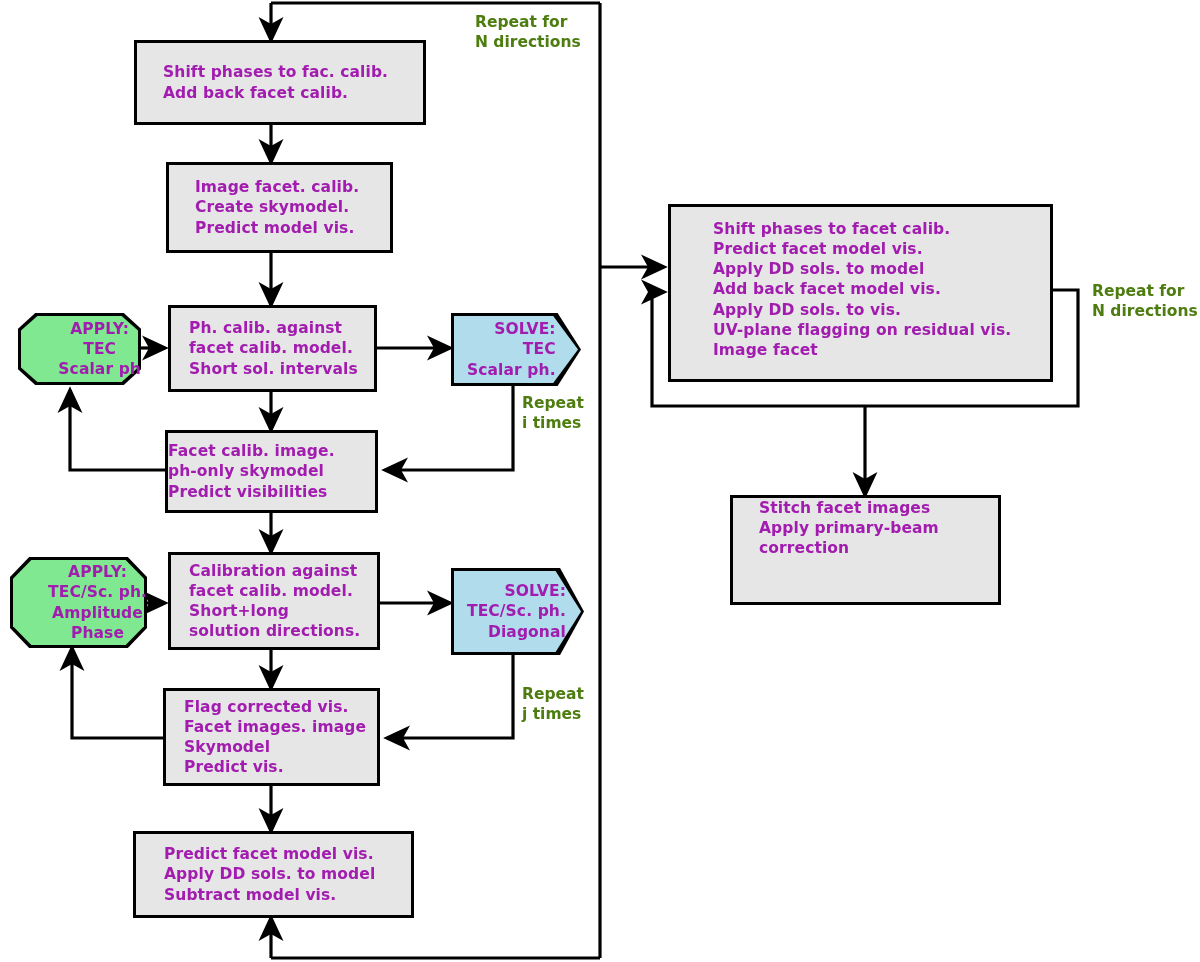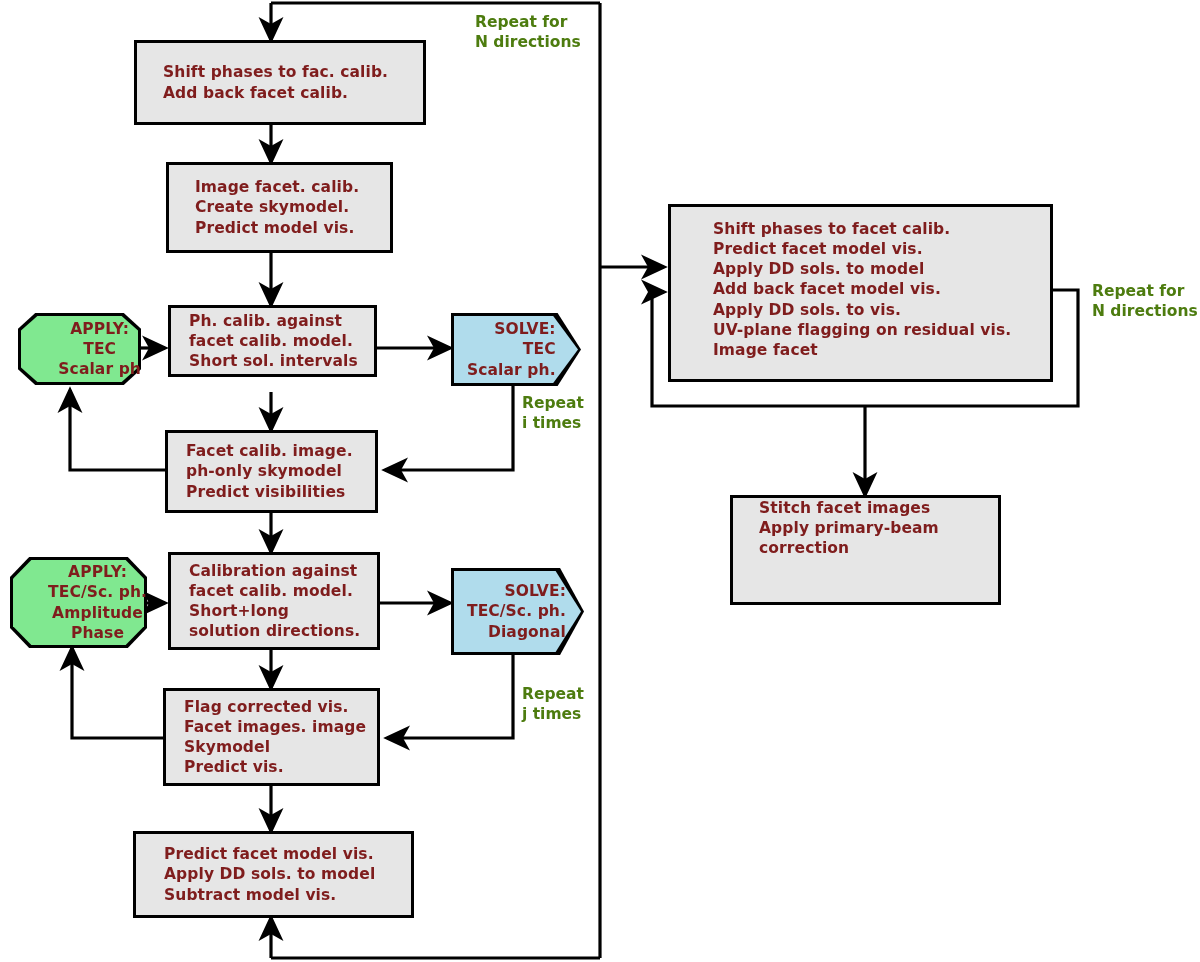--- a/index.html
+++ b/index.html
@@ -4,21 +4,21 @@
 <style>
   html,body{margin:0;padding:0;background:#ffffff;}
   body{width:1200px;height:962px;font-family:"DejaVu Sans","Liberation Sans",sans-serif;}
   #canvas{position:relative;width:1200px;height:962px;overflow:hidden;background:#fff;}
 
   svg.wires{position:absolute;left:0;top:0;width:1200px;height:962px;pointer-events:none;}
 
   .node{position:absolute;box-sizing:border-box;display:flex;align-items:center;}
   .proc{background:#e6e6e6;border:3px solid #000;}
   .proc .txt{padding-left:26px;}
-  .txt{font-weight:bold;font-size:15.5px;line-height:1.30;color:#7f1d1d;white-space:pre-line;letter-spacing:0.1px;}
+  .txt{font-weight:bold;font-size:15.5px;line-height:1.30;color:#a21caf;white-space:pre-line;letter-spacing:0.1px;}
   .apply-wrap{position:absolute;}
   .apply-wrap .shade{position:absolute;inset:0;background:#000;
     -webkit-clip-path:polygon(14% 0,86% 0,100% 22%,100% 78%,86% 100%,14% 100%,0 78%,0 22%);
     clip-path:polygon(14% 0,86% 0,100% 22%,100% 78%,86% 100%,14% 100%,0 78%,0 22%);}
   .apply-wrap .fill{position:absolute;left:3px;top:3px;right:3px;bottom:3px;background:#80E890;
     -webkit-clip-path:polygon(14% 0,86% 0,100% 22%,100% 78%,86% 100%,14% 100%,0 78%,0 22%);
     clip-path:polygon(14% 0,86% 0,100% 22%,100% 78%,86% 100%,14% 100%,0 78%,0 22%);}
   .apply-wrap .lbl{position:absolute;inset:0;display:flex;align-items:center;justify-content:flex-end;text-align:center;}
 
   .solve-wrap{position:absolute;}
@@ -102,38 +102,38 @@
   <div class="apply-wrap" style="left:18px;top:313px;width:123px;height:72px;">
     <div class="shade"></div>
     <div class="fill"></div>
     <div class="lbl">
       <div class="txt" style="padding:0;text-align:center;">APPLY:
 TEC
 Scalar ph</div>
     </div>
   </div>
 
-  <div class="node proc" style="left:168px;top:305px;width:209px;height:72px;">
+  <div class="node proc" style="left:168px;top:305px;width:209px;height:87px;">
     <div class="txt" style="padding-left:18px;">Ph. calib. against
 facet calib. model.
 Short sol. intervals</div>
   </div>
 
   <div class="solve-wrap" style="left:451px;top:313px;width:130px;height:73px;">
     <div class="shade"></div>
     <div class="fill"></div>
     <div class="lbl">
       <div class="txt" style="padding:0;">SOLVE:
 TEC
 Scalar ph.</div>
     </div>
   </div>
 
   <div class="node proc" style="left:165px;top:430px;width:213px;height:83px;">
-    <div class="txt" style="padding-left:18px;">Facet calib. image.
+    <div class="txt" style="padding-left:0;">Facet calib. image.
 ph-only skymodel
 Predict visibilities</div>
   </div>
 
   <div class="apply-wrap" style="left:10px;top:557px;width:137px;height:91px;">
     <div class="shade"></div>
     <div class="fill"></div>
     <div class="lbl">
       <div class="txt" style="padding:0;text-align:center;">APPLY:
 TEC/Sc. ph.

